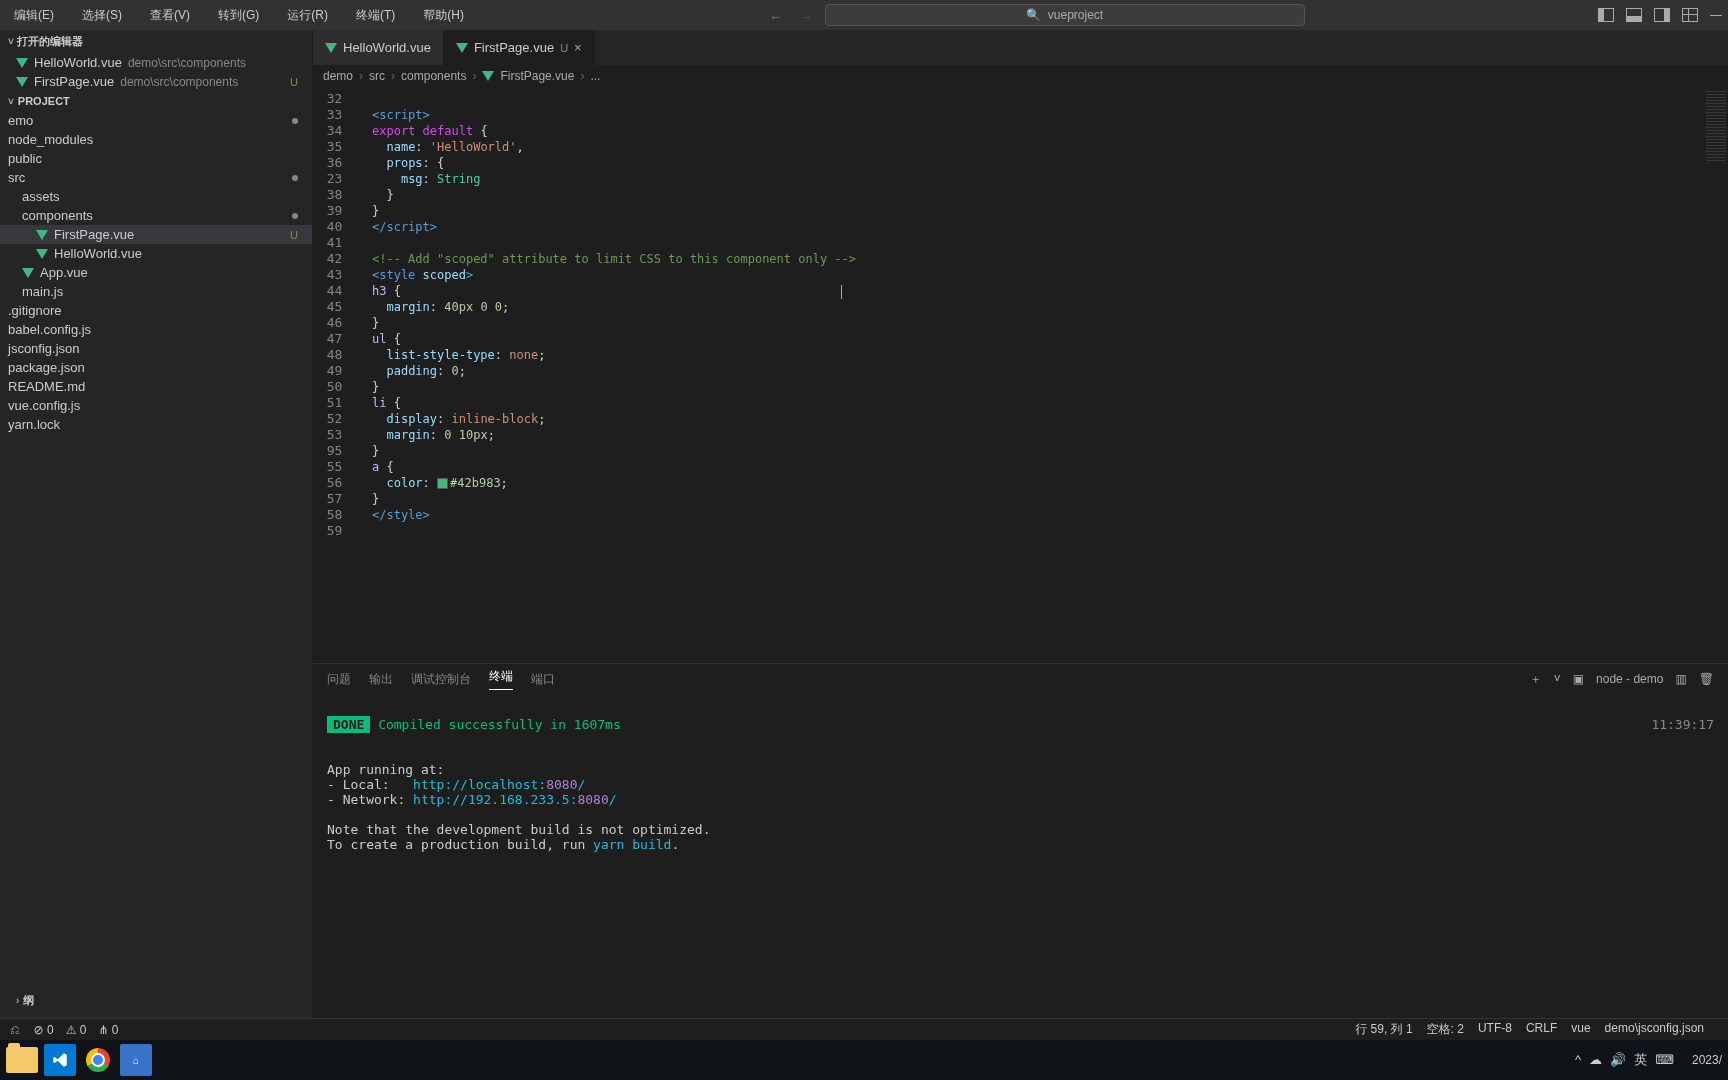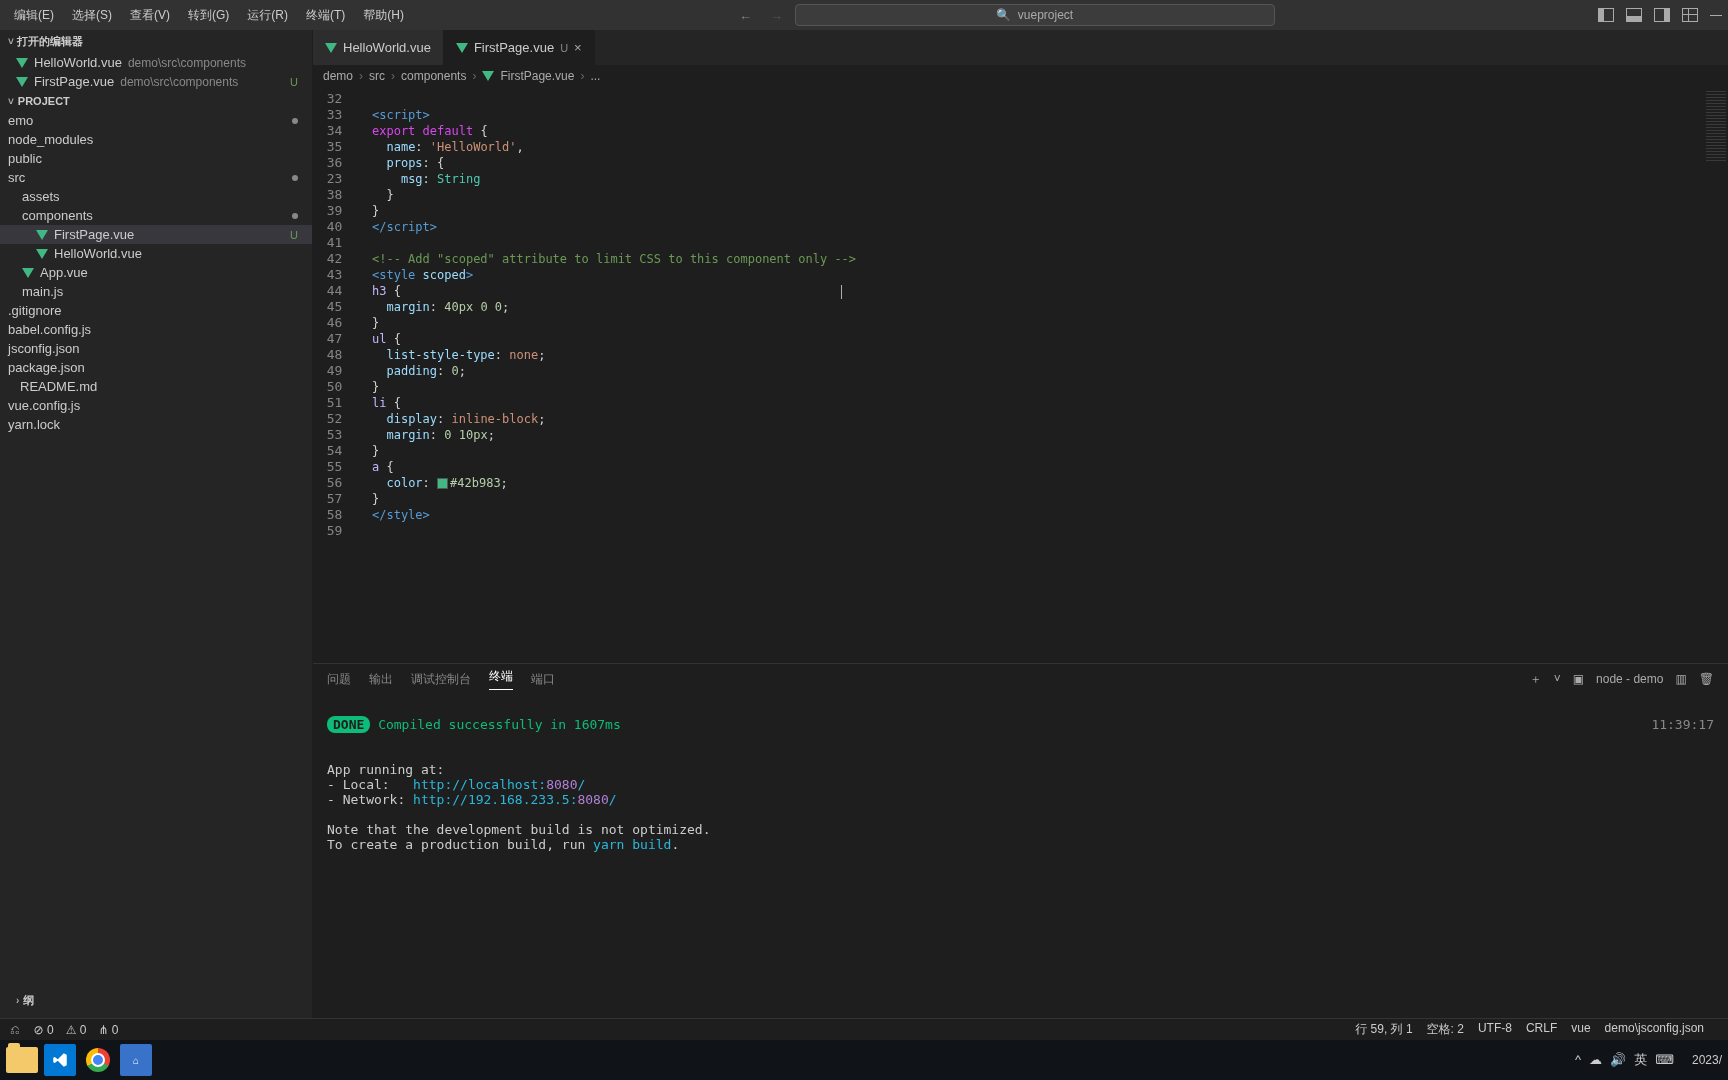--- a/index.html
+++ b/index.html
@@ -14,21 +14,21 @@
 }
 
 
 .title-bar {
   height: 30px;
   background: #323233;
   display: flex;
   align-items: center;
   padding: 0 6px;
 }
-.menu-bar { display: flex; gap: 2px; justify-content: flex-end; }
+.menu-bar { display: flex; gap: 12px; justify-content: flex-end; }
 .menu-item { padding: 4px 8px; cursor: pointer; color: #cccccc; font-size: 12px; }
 .title-center {
   flex: 1; display: flex; justify-content: center; align-items: center; gap: 8px;
 }
 .nav-arrows { display: flex; gap: 10px; color: #888; }
 .nav-arrow { cursor: pointer; padding: 2px 4px; }
 .search-box {
   width: 480px; height: 22px; background: #3c3c3c;
   border: 1px solid #555; border-radius: 4px;
   display: flex; align-items: center; justify-content: center;
@@ -142,21 +142,21 @@
   height:30px; display:flex; align-items:center; gap:18px;
   padding:0 14px; font-size:12px; color:#888;
 }
 .panel-tab { cursor:pointer; }
 .panel-tab.active { color:#fff; border-bottom:1px solid #fff; padding-bottom:4px; }
 .panel-tabs .right { margin-left:auto; display:flex; gap:12px; align-items:center; color:#aaa; }
 .terminal {
   flex:1; padding:8px 14px; font-family:Consolas,monospace; font-size:13px;
   color:#ccc; white-space:pre;
 }
-.badge-done { background:#0dbc79; color:#1e1e1e; padding:1px 6px; font-weight:bold;border-radius:8px; }
+.badge-done { background:#0dbc79; color:#1e1e1e; padding:1px 6px; font-weight:bold; }
 .term-green { color:#0dbc79; }
 .term-cyan { color:#29b8db; }
 .term-purple { color:#b180d7; }
 .term-time { float:right; color:#888; }
 
 
 .status-bar {
   height:22px; background:#1e1e1e; border-top:1px solid #333;
   display:flex; align-items:center; padding:0 10px; font-size:12px; color:#ccc;
   gap:14px;
@@ -284,21 +284,21 @@
     </div>
         <div class="tree-row" style="padding-left: 8px;">
     <span>babel.config.js</span>
     </div>
         <div class="tree-row" style="padding-left: 8px;">
     <span>jsconfig.json</span>
     </div>
         <div class="tree-row" style="padding-left: 8px;">
     <span>package.json</span>
     </div>
-        <div class="tree-row" style="padding-left: 20px;">
+        <div class="tree-row" style="padding-left: 8px;">
     <span>README.md</span>
     </div>
         <div class="tree-row" style="padding-left: 8px;">
     <span>vue.config.js</span>
     </div>
         <div class="tree-row" style="padding-left: 8px;">
     <span>yarn.lock</span>
     </div>
       </div>
 
@@ -355,21 +355,21 @@
             <div>44</div>
             <div>45</div>
             <div>46</div>
             <div>47</div>
             <div>48</div>
             <div>49</div>
             <div>50</div>
             <div>51</div>
             <div>52</div>
             <div>53</div>
-            <div>54</div>
+            <div>95</div>
             <div>55</div>
             <div>56</div>
             <div>57</div>
             <div>58</div>
             <div>59</div>
           </div>
         <div class="code" id="code"><div class="line">&nbsp;</div><div class="line"><span class="tok-tag">&lt;script&gt;</span></div><div class="line"><span class="tok-key">export</span> <span class="tok-key">default</span> {</div><div class="line">  <span class="tok-attr">name</span>: <span class="tok-str">'HelloWorld'</span>,</div><div class="line">  <span class="tok-attr">props</span>: {</div><div class="line">    <span class="tok-attr">msg</span>: <span class="tok-type">String</span></div><div class="line">  }</div><div class="line">}</div><div class="line"><span class="tok-tag">&lt;/script&gt;</span></div><div class="line">&nbsp;</div><div class="line"><span class="tok-comment">&lt;!-- Add "scoped" attribute to limit CSS to this component only --&gt;</span></div><div class="line"><span class="tok-tag">&lt;style</span> <span class="tok-attr">scoped</span><span class="tok-tag">&gt;</span></div><div class="line"><span class="tok-sel">h3</span> {<span style="display:inline-block;width:440px"></span><span class="cursor-mark"></span></div><div class="line">  <span class="tok-prop">margin</span>: <span class="tok-num">40px 0 0</span>;</div><div class="line">}</div><div class="line"><span class="tok-sel">ul</span> {</div><div class="line">  <span class="tok-prop">list-style-type</span>: <span class="tok-val">none</span>;</div><div class="line">  <span class="tok-prop">padding</span>: <span class="tok-num">0</span>;</div><div class="line">}</div><div class="line"><span class="tok-sel">li</span> {</div><div class="line">  <span class="tok-prop">display</span>: <span class="tok-val">inline-block</span>;</div><div class="line">  <span class="tok-prop">margin</span>: <span class="tok-num">0 10px</span>;</div><div class="line">}</div><div class="line"><span class="tok-sel">a</span> {</div><div class="line">  <span class="tok-prop">color</span>: <span class="color-swatch"></span><span class="tok-num">#42b983</span>;</div><div class="line">}</div><div class="line"><span class="tok-tag">&lt;/style&gt;</span></div><div class="line">&nbsp;</div></div>
         <div class="minimap">
           <div class="minimap-thumb"></div>
         </div>

